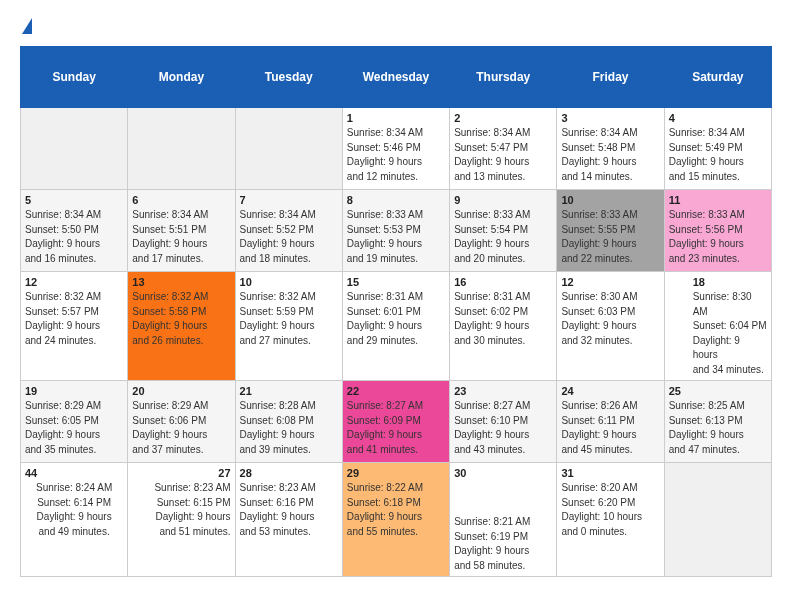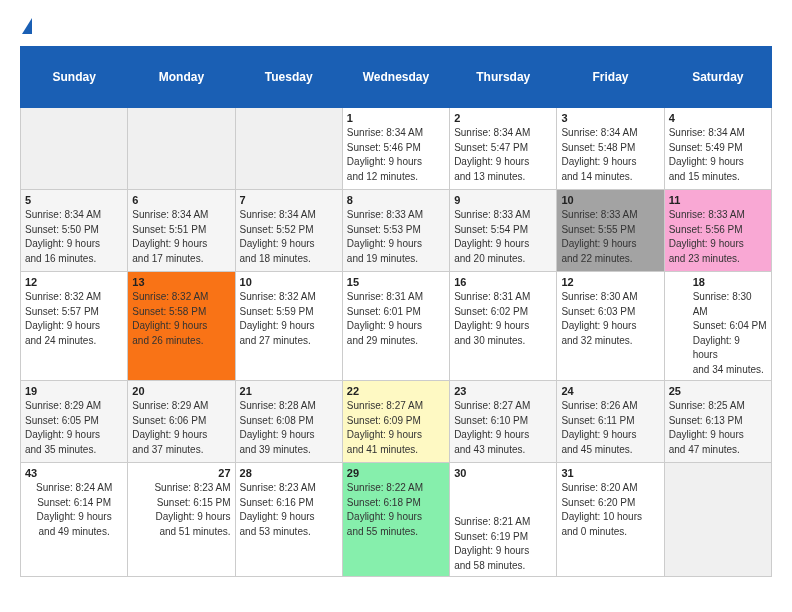--- a/index.html
+++ b/index.html
@@ -291,21 +291,21 @@
 Daylight: 9 hours
 and 37 minutes.</div>
           </td>
           <td style="background: rgb(245, 245, 245);">
             <div class="day-num">21</div>
             <div class="day-info" style="white-space: pre-line;">Sunrise: 8:28 AM
 Sunset: 6:08 PM
 Daylight: 9 hours
 and 39 minutes.</div>
           </td>
-          <td style="background: #fef9c3; margin-top: 23px;">
+          <td style="background: #ec4899; margin-top: 23px;">
             <div class="day-num">22</div>
             <div class="day-info" style="white-space: pre-line;">Sunrise: 8:27 AM
 Sunset: 6:09 PM
 Daylight: 9 hours
 and 41 minutes.</div>
           </td>
           <td style="background: rgb(245, 245, 245);">
             <div class="day-num">23</div>
             <div class="day-info" style="white-space: pre-line;">Sunrise: 8:27 AM
 Sunset: 6:10 PM
@@ -322,41 +322,41 @@
           <td style="background: rgb(245, 245, 245);">
             <div class="day-num">25</div>
             <div class="day-info" style="white-space: pre-line;">Sunrise: 8:25 AM
 Sunset: 6:13 PM
 Daylight: 9 hours
 and 47 minutes.</div>
           </td>
         </tr>
         <tr>
           <td style="background: rgb(255, 255, 255);">
-            <div class="day-num">43</div>
+            <div class="day-num">44</div>
             <div class="day-info" style="white-space: pre-line; text-align: center;">Sunrise: 8:24 AM
 Sunset: 6:14 PM
 Daylight: 9 hours
 and 49 minutes.</div>
           </td>
           <td style="background: rgb(255, 255, 255); text-align: right;">
             <div class="day-num">27</div>
             <div class="day-info" style="white-space: pre-line;">Sunrise: 8:23 AM
 Sunset: 6:15 PM
 Daylight: 9 hours
 and 51 minutes.</div>
           </td>
           <td style="background: rgb(255, 255, 255);">
             <div class="day-num">28</div>
             <div class="day-info" style="white-space: pre-line;">Sunrise: 8:23 AM
 Sunset: 6:16 PM
 Daylight: 9 hours
 and 53 minutes.</div>
           </td>
-          <td style="background: #86efac;">
+          <td style="background: #fdba74;">
             <div class="day-num">29</div>
             <div class="day-info" style="white-space: pre-line;">Sunrise: 8:22 AM
 Sunset: 6:18 PM
 Daylight: 9 hours
 and 55 minutes.</div>
           </td>
           <td style="background: rgb(255, 255, 255);">
             <div class="day-num">30</div>
             <div class="day-info" style="white-space: pre-line; margin-top: 36px;">Sunrise: 8:21 AM
 Sunset: 6:19 PM

